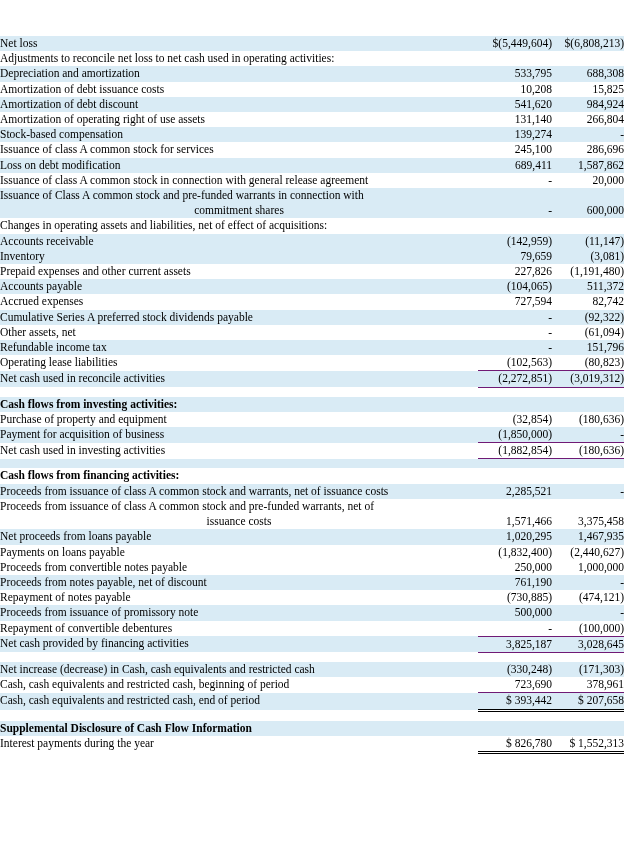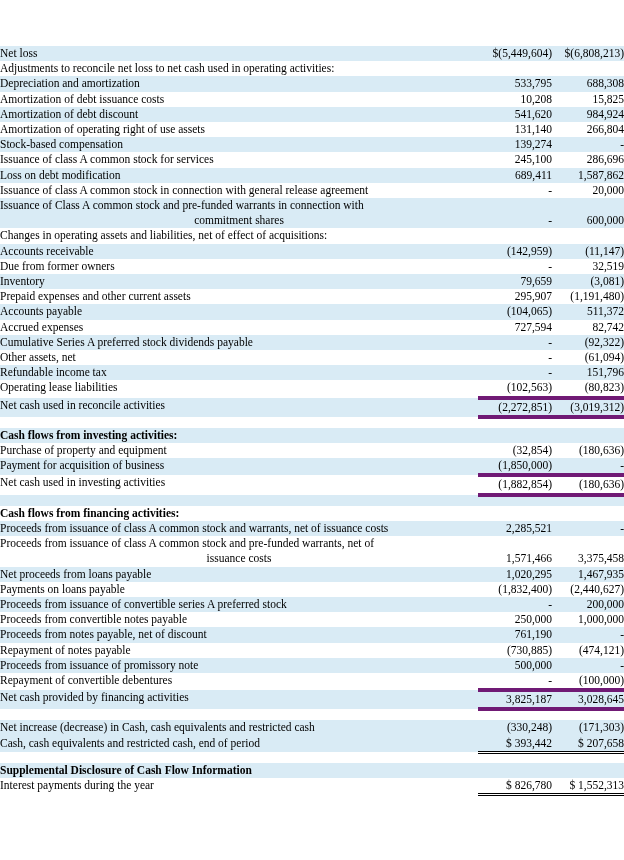--- a/index.html
+++ b/index.html
@@ -12,21 +12,21 @@
     height: 860px;
     font-family: "Liberation Serif", serif;
     font-size: 11.5px;
     color: #000000;
     overflow: hidden;
   }
   .sheet {
     position: relative;
     width: 576px;
     height: 860px;
-    padding-top: 46px;
+    padding-top: 36px;
     box-sizing: border-box;
     font-family: Liberation Serif, serif;
   }
   table.cf {
     width: 624px;
     border-collapse: collapse;
     table-layout: fixed;
   }
   table.cf td {
     padding: 0;
@@ -54,21 +54,21 @@
   tr.wh td { background: #ffffff; }
 
   
   .ind0 { padding-left: 2px; }
   .ind1 { padding-left: 12px; margin-top: 36px; }
   .ind3 { padding-left: 38px; text-align: center; }
 
   .bold { font-weight: bold; }
 
   
-  td.ul { border-bottom: 4px solid #701a75; }
+  td.ul { border-bottom: 1px solid #701a75; }
   td.dbl {
     border-bottom: 3px double #000;
   }
 
   tr.spacer td { height: 9px; line-height: 9px; }
 </style>
 </head>
 <body>
 
 <div class="sheet">
@@ -142,33 +142,28 @@
         <tr class="wh">
           <td class="label ind0">Changes in operating assets and liabilities, net of effect of acquisitions:</td>
           <td class="num"></td>
           <td class="num"></td>
         </tr>
         <tr class="sh">
           <td class="label ind1">Accounts receivable</td>
           <td class="num">(142,959)</td>
           <td class="num">(11,147)</td>
         </tr>
-        <tr class="wh">
-          <td class="label ind1">Due from former owners</td>
-          <td class="num">-</td>
-          <td class="num">32,519</td>
-        </tr>
         <tr class="sh">
           <td class="label ind1">Inventory</td>
           <td class="num">79,659</td>
           <td class="num">(3,081)</td>
         </tr>
         <tr class="wh">
           <td class="label ind1">Prepaid expenses and other current assets</td>
-          <td class="num">295,907</td>
+          <td class="num">227,826</td>
           <td class="num">(1,191,480)</td>
         </tr>
         <tr class="sh">
           <td class="label ind1">Accounts payable</td>
           <td class="num">(104,065)</td>
           <td class="num">511,372</td>
         </tr>
         <tr class="wh">
           <td class="label ind1">Accrued expenses</td>
           <td class="num">727,594</td>
@@ -252,25 +247,20 @@
         <tr class="sh">
           <td class="label ind1">Net proceeds from loans payable</td>
           <td class="num">1,020,295</td>
           <td class="num">1,467,935</td>
         </tr>
         <tr class="wh">
           <td class="label ind1">Payments on loans payable</td>
           <td class="num">(1,832,400)</td>
           <td class="num">(2,440,627)</td>
         </tr>
-        <tr class="sh">
-          <td class="label ind1">Proceeds from issuance of convertible series A preferred stock</td>
-          <td class="num">-</td>
-          <td class="num">200,000</td>
-        </tr>
         <tr class="wh">
           <td class="label ind1">Proceeds from convertible notes payable</td>
           <td class="num">250,000</td>
           <td class="num">1,000,000</td>
         </tr>
         <tr class="sh">
           <td class="label ind1">Proceeds from notes payable, net of discount</td>
           <td class="num">761,190</td>
           <td class="num">-</td>
         </tr>
@@ -297,20 +287,25 @@
         <tr class="wh spacer">
           <td class="label ind0"></td>
           <td class="num"></td>
           <td class="num"></td>
         </tr>
         <tr class="sh">
           <td class="label ind1">Net increase (decrease) in Cash, cash equivalents and restricted cash</td>
           <td class="num">(330,248)</td>
           <td class="num">(171,303)</td>
         </tr>
+        <tr class="wh">
+          <td class="label ind1">Cash, cash equivalents and restricted cash, beginning of period</td>
+          <td class="num ul">723,690</td>
+          <td class="num ul">378,961</td>
+        </tr>
         <tr class="sh">
           <td class="label ind1">Cash, cash equivalents and restricted cash, end of period</td>
           <td class="num dbl">$   393,442</td>
           <td class="num dbl">$   207,658</td>
         </tr>
         <tr class="wh spacer">
           <td class="label ind0"></td>
           <td class="num"></td>
           <td class="num"></td>
         </tr>

